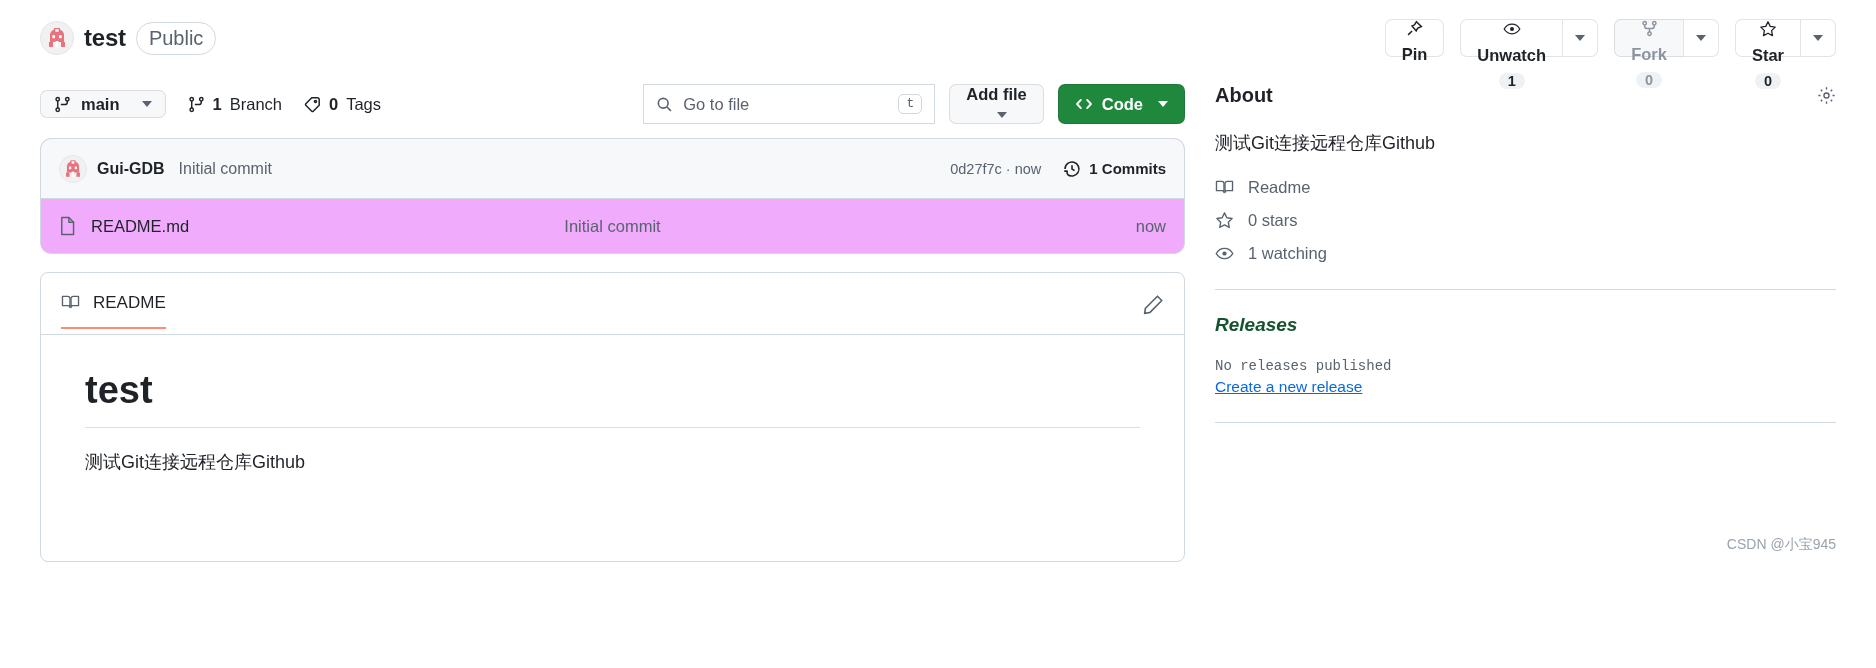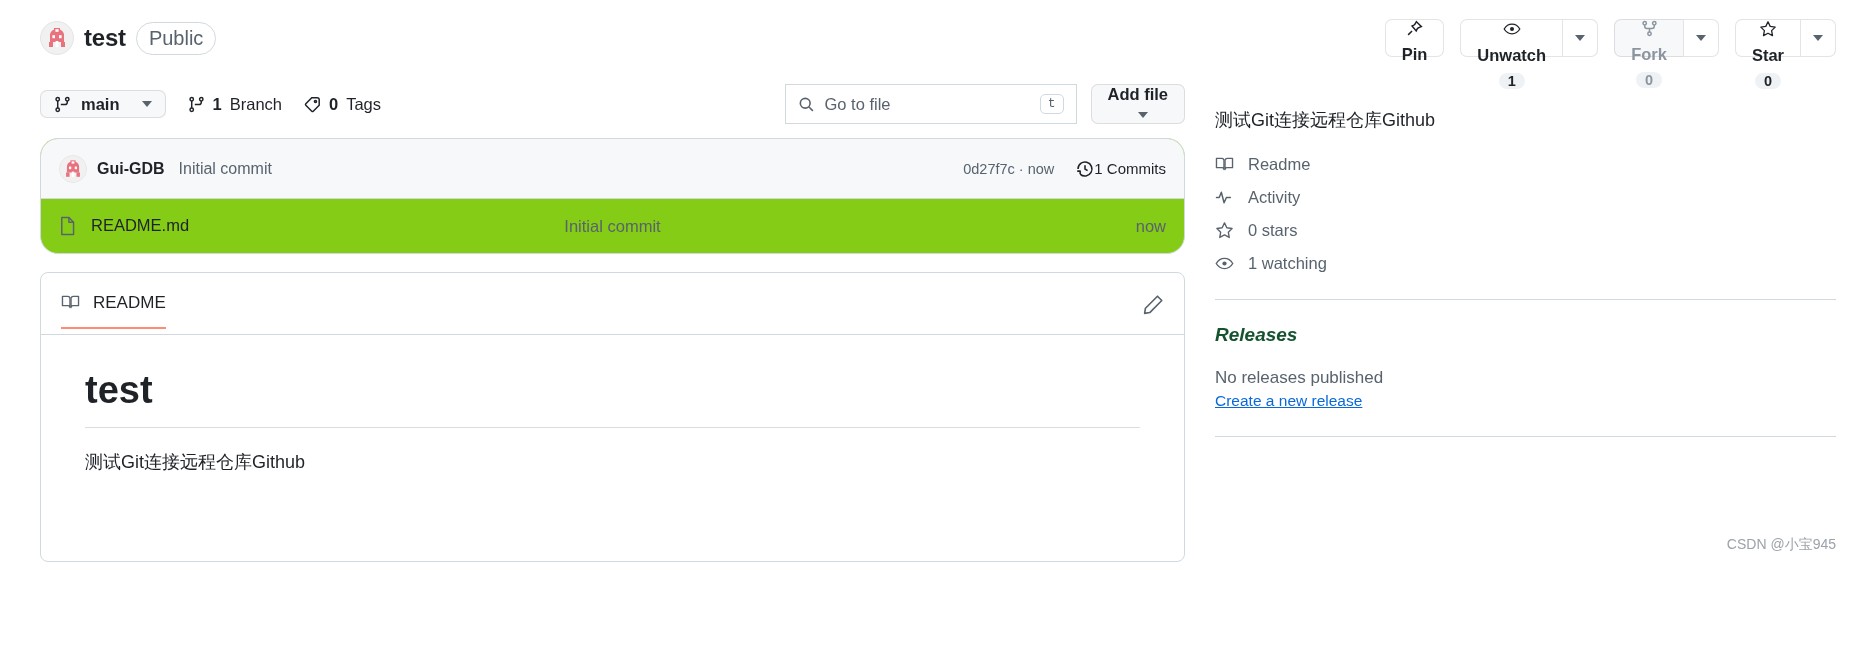--- a/index.html
+++ b/index.html
@@ -105,40 +105,40 @@
     display: inline-flex; align-items: center; gap: 9px;
     height: 40px; padding: 0 16px;
     font-size: 16.5px; font-weight: 600; color: #fff;
     background: #1f883d; border: 1px solid rgba(31,35,40,0.15);
     border-radius: 7px; cursor: pointer;
   }
   .btn-code .caret { border-top-color: #fff; }
   .btn-addfile { height: 40px; }
 
   
-  .filebox { border: 1px solid #d1d9e0; border-radius: 18px; overflow: hidden; background: #84cc16; }
+  .filebox { border: 1px solid #d1d9e0; border-radius: 11px; overflow: hidden; background: #f0abfc; }
   .commit-row {
     display: flex; align-items: center;
     background: #f6f8fa; border-bottom: 1px solid #d1d9e0;
     padding: 14px 18px; height: 60px;
   }
   .commit-avatar {
     width: 28px; height: 28px; border-radius: 50%;
     background: #f0f0f0; border: 1px solid #e6e6e6;
     display: flex; align-items: center; justify-content: center; overflow: hidden;
     margin-right: 10px;
   }
   .commit-author { font-size: 16px; font-weight: bold; color: #1f2328; cursor: pointer; }
   .commit-msg { font-size: 16px; color: #59636e; margin-left: 14px; cursor: pointer; }
   .commit-meta { margin-left: auto; display: flex; align-items: center; gap: 22px; }
   .commit-sha { font-size: 14.5px; color: #59636e; cursor: pointer; }
-  .commit-count { display: inline-flex; align-items: center; font-size: 15px; font-weight: 400; color: #1f2328; cursor: pointer; }
+  .commit-count { display: inline-flex; align-items: center; gap: 8px; font-size: 15px; font-weight: 700; color: #1f2328; cursor: pointer; }
 
   .file-row { display: flex; align-items: center; padding: 13px 18px; height: 54px; }
-  .file-name { display: inline-flex; align-items: flex-start; gap: 14px; font-size: 16.5px; color: #1f2328; cursor: pointer; }
+  .file-name { display: inline-flex; align-items: center; gap: 14px; font-size: 16.5px; color: #1f2328; cursor: pointer; }
   .file-commit { position: absolute; left: 50%; transform: translateX(-50%); font-size: 16.5px; color: #59636e; cursor: pointer; }
   .file-row-inner { position: relative; display: flex; align-items: center; width: 100%; }
   .file-time { margin-left: auto; font-size: 16.5px; color: #59636e; }
 
   
   .readme-card {
     margin-top: 18px; border: 1px solid #d1d9e0; border-radius: 8px;
     background: #fff; overflow: hidden; min-height: 290px;
   }
   .readme-head {
@@ -165,21 +165,21 @@
   .side-title { font-size: 20px; font-weight: bold; color: #1f2328; }
   .gear { margin-left: auto; cursor: pointer; }
   .side-desc { font-size: 18px; color: #1f2328; margin-top: 24px; line-height: 1.4; }
   .side-links { margin-top: 22px; display: flex; flex-direction: column; gap: 14px; }
   .side-link {
     display: inline-flex; align-items: center; gap: 14px;
     font-size: 16.5px; color: #59636e; cursor: pointer;
   }
   .side-sep { border-top: 1px solid #d1d9e0; margin: 26px 0 0 0; }
   .side-sect-title { font-size: 19px; font-weight: bold; color: #14532d; margin-top: 24px; font-style: italic; }
-  .side-muted { font-size: 17px; color: #59636e; margin-top: 22px; }
+  .side-muted { font-size: 14px; color: #59636e; margin-top: 22px; font-family: Liberation Mono, monospace; }
   .side-a { font-size: 15.5px; color: #0969da; text-decoration: underline; margin-top: 4px; display: inline-block; cursor: pointer; }
   .side-sep2 { border-top: 1px solid #d1d9e0; margin-top: 26px; }
   .watermark {
     position: absolute; right: 0; bottom: 8px;
     font-size: 14px; color: #9aa3ab;
   }
   svg { display: block; }
 </style>
 </head>
 <body>
@@ -321,20 +321,29 @@
             </span>
             <span class="ph">Go to file</span>
             <span class="kbd">t</span>
           </div>
 
           <button class="btn btn-addfile">
             <span>Add file</span>
             <span class="caret" style="margin-left:10px"></span>
           </button>
 
+          <button class="btn-code">
+            <span>
+              <svg width="18" height="18" viewBox="0 0 16 16" fill="none" stroke="#fff" stroke-width="1.7" stroke-linecap="round" stroke-linejoin="round">
+                <path d="M5.2 4.4 1.8 8l3.4 3.6M10.8 4.4 14.2 8l-3.4 3.6"></path>
+              </svg>
+            </span>
+            <span>Code</span>
+            <span class="caret" style="margin-left:6px"></span>
+          </button>
         </div>
       </div>
 
       <div class="filebox">
         <div class="commit-row">
           <span class="commit-avatar">
             <svg width="26" height="26" viewBox="0 0 30 30">
               <circle cx="15" cy="15" r="15" fill="#f1f1f1"></circle>
               <path d="M8 12c0-3.3 3.1-6 7-6s7 2.7 7 6v7H8z" fill="#e8727d"></path>
               <rect x="12" y="5" width="6" height="5" fill="#e8727d"></rect>
@@ -401,42 +410,43 @@
         </div>
         <div class="readme-body">
           <h1 class="readme-h1">test</h1>
           <p class="readme-p">测试Git连接远程仓库Github</p>
         </div>
       </div>
 
     </div>
 
     <div class="col-side">
+      <div class="side-head">
+        <span class="side-title">About</span>
+        <span class="gear">
+          <svg width="19" height="19" viewBox="0 0 18 18" fill="none" stroke="#59636e" stroke-width="1.3">
+            <circle cx="9" cy="9" r="2.4"></circle>
+            <path d="M9 1.3v2M9 14.7v2M1.3 9h2M14.7 9h2M3.6 3.6l1.4 1.4M13 13l1.4 1.4M14.4 3.6 13 5M5 13l-1.4 1.4"></path>
+          </svg>
+        </span>
+      </div>
 
       <div class="side-desc">测试Git连接远程仓库Github</div>
 
       <div class="side-links">
         <span class="side-link">
           <span>
             <svg width="19" height="19" viewBox="0 0 18 18" fill="none" stroke="#59636e" stroke-width="1.3" stroke-linejoin="round">
               <path d="M1.4 3.2h5a2.1 2.1 0 0 1 2.1 2.1v8.4a1.7 1.7 0 0 0-1.7-1.7H1.4Z"></path>
               <path d="M16.6 3.2h-5a2.1 2.1 0 0 0-2.1 2.1v8.4a1.7 1.7 0 0 1 1.7-1.7h5.4Z"></path>
             </svg>
           </span>
           <span>Readme</span>
         </span>
 
-        <span class="side-link">
-          <span>
-            <svg width="19" height="19" viewBox="0 0 18 18" fill="none" stroke="#59636e" stroke-width="1.4" stroke-linejoin="round" stroke-linecap="round">
-              <path d="M1.4 9h2.6l2-5 2.6 10 2.2-5h3.8"></path>
-            </svg>
-          </span>
-          <span>Activity</span>
-        </span>
 
         <span class="side-link">
           <span>
             <svg width="19" height="19" viewBox="0 0 18 18" fill="none" stroke="#59636e" stroke-width="1.3" stroke-linejoin="round">
               <path d="M9 1.8 11.2 6.4 16.2 7.1 12.6 10.6 13.5 15.6 9 13.2 4.5 15.6 5.4 10.6 1.8 7.1 6.8 6.4Z"></path>
             </svg>
           </span>
           <span>0 stars</span>
         </span>
 

